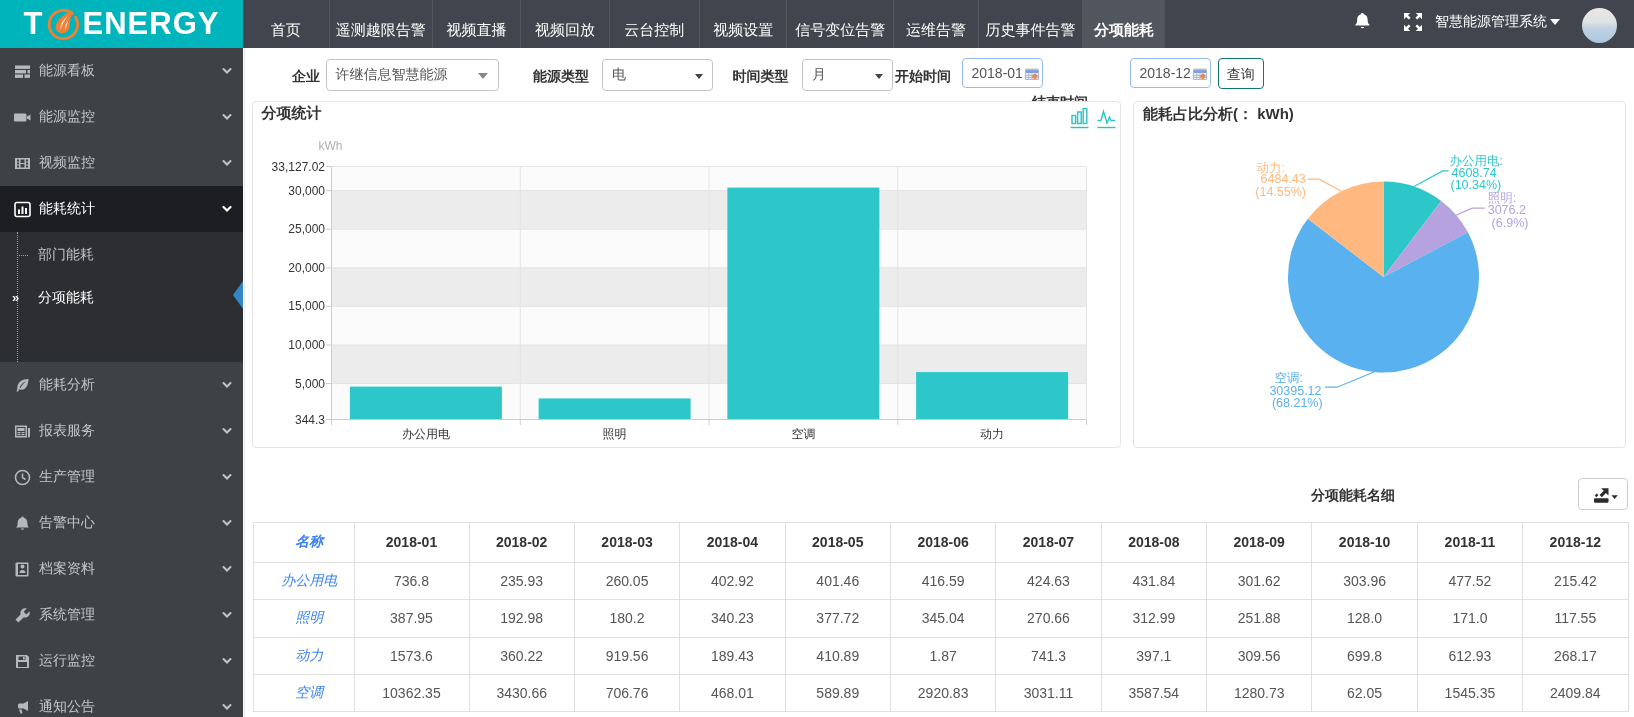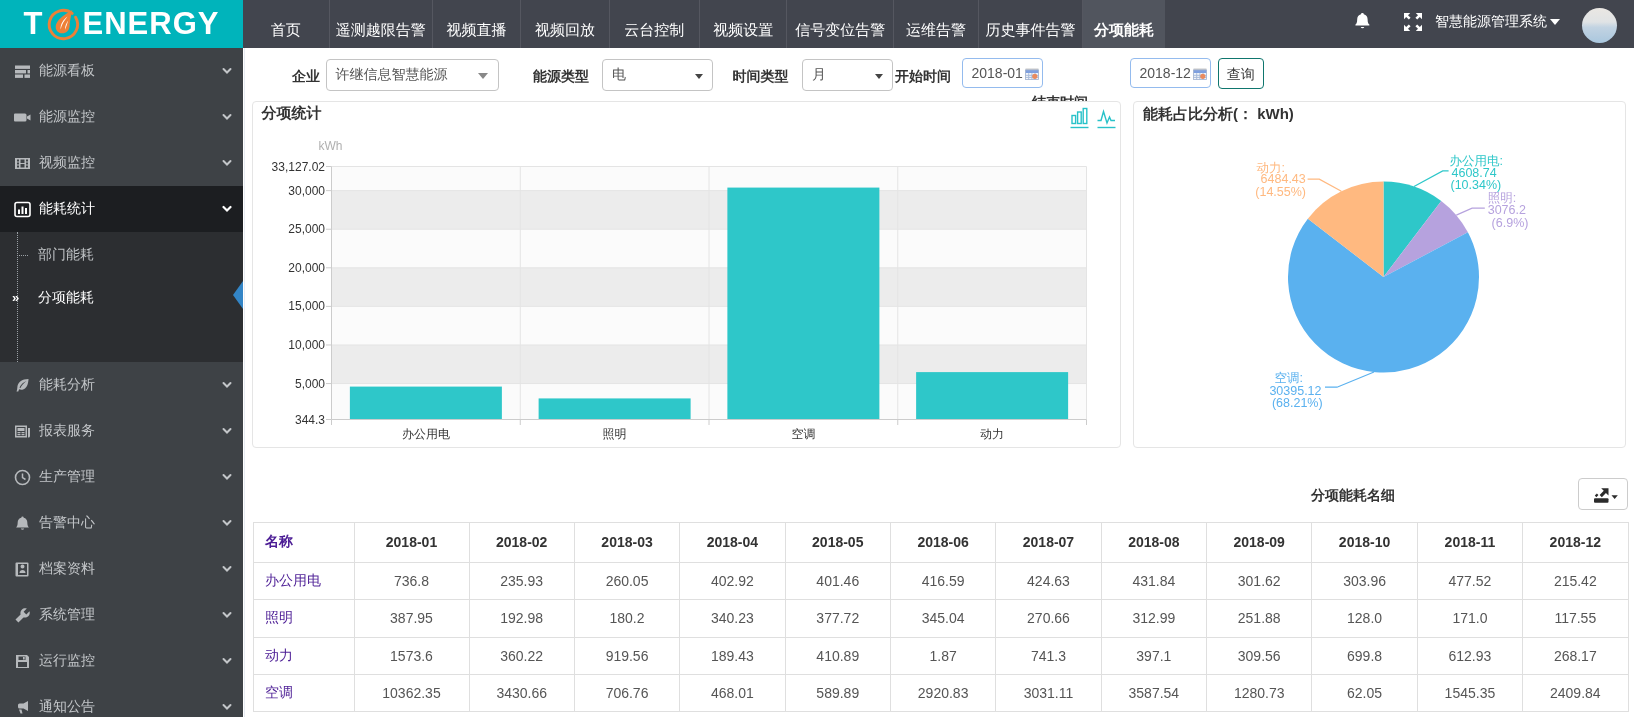--- a/index.html
+++ b/index.html
@@ -46,21 +46,21 @@
 .panel { position:absolute; background:#fff; border:1px solid #e5e5e5; border-radius:4px; }
 #panel1 { left:8.5px; top:52.5px; width:869.5px; height:347px; }
 #panel2 { left:890px; top:52.5px; width:492.5px; height:347px; }
 
 #tlabel { position:absolute; left:1040px; top:439px; width:140px; text-align:center; font-size:14px; font-weight:bold; color:#333; }
 #expbtn { position:absolute; left:1335px; top:430px; width:50px; height:32px; border:1px solid #ccc; border-radius:4px; background:#fff; }
 #dtable { position:absolute; left:10px; top:473.8px; width:1375.5px; border-collapse:collapse; table-layout:fixed; font-size:14px; }
 #dtable th, #dtable td { border:1px solid #dfdfdf; text-align:center; font-weight:normal; color:#555; }
 #dtable th { height:40.2px; font-weight:bold; color:#333; }
 #dtable td { height:37.3px; }
-#dtable .nm { text-align:left; padding-left:11px; color:#4c1d95; }
+#dtable .nm { text-align:center; padding-left:11px; color:#3b82f6;font-style:italic; }
 </style>
 </head>
 <body>
 <div id="app">
 
 <div id="sidebar">
   <div id="logo">
         <span class="lt">T</span>
         <svg width="37" height="38" viewBox="0 0 37 38" style="margin:0 1px;">
           <path d="M30.6 12.3 A14.2 14.2 0 1 1 27.2 8.4" fill="none" stroke="#ee8037" stroke-width="2.9" stroke-linecap="round"></path>

